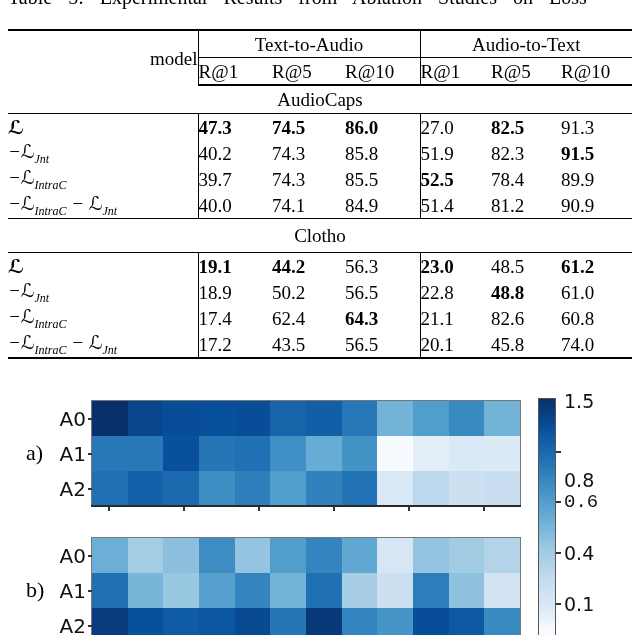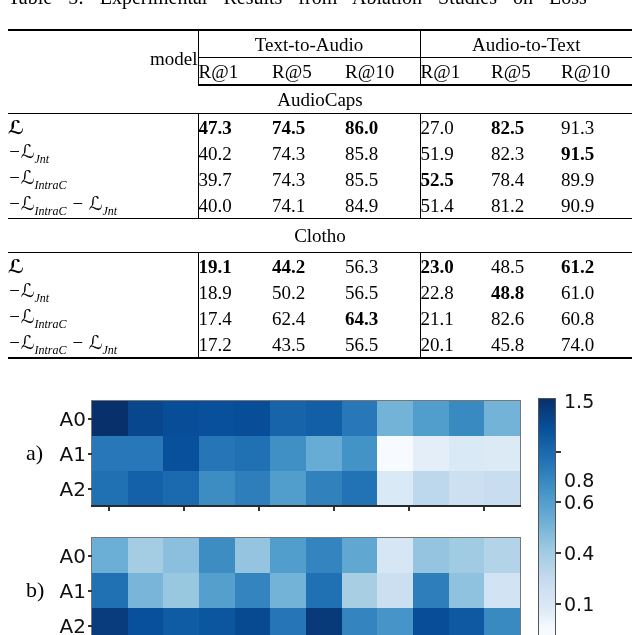--- a/index.html
+++ b/index.html
@@ -263,21 +263,21 @@
       <div class="ytick" style="top: 624.5px;"></div>
       <div class="xtick" style="left: 108px;"></div>
       <div class="xtick" style="left: 183px;"></div>
       <div class="xtick" style="left: 258px;"></div>
       <div class="xtick" style="left: 333px;"></div>
       <div class="xtick" style="left: 408px;"></div>
       <div class="xtick" style="left: 483px;"></div>
       <div class="cblab" style="top: 390px;">1.5</div>
       <div class="cblab" style="top: 440.7px; margin-top: 28px;">0.8</div>
       <div class="cbtick" style="top: 450.7px;"></div>
-      <div class="cblab" style="top: 491.4px;">0.6</div>
+      <div class="cblab" style="top: 491.4px; font-family: Liberation Mono, monospace;">0.6</div>
       <div class="cbtick" style="top: 501.4px;"></div>
       <div class="cblab" style="top: 542.1px;">0.4</div>
       <div class="cbtick" style="top: 552.1px;"></div>
       <div class="cblab" style="top: 592.8px;">0.1</div>
       <div class="cbtick" style="top: 602.8px;"></div>
     </div>
 
 </div>
 
 </body></html>

